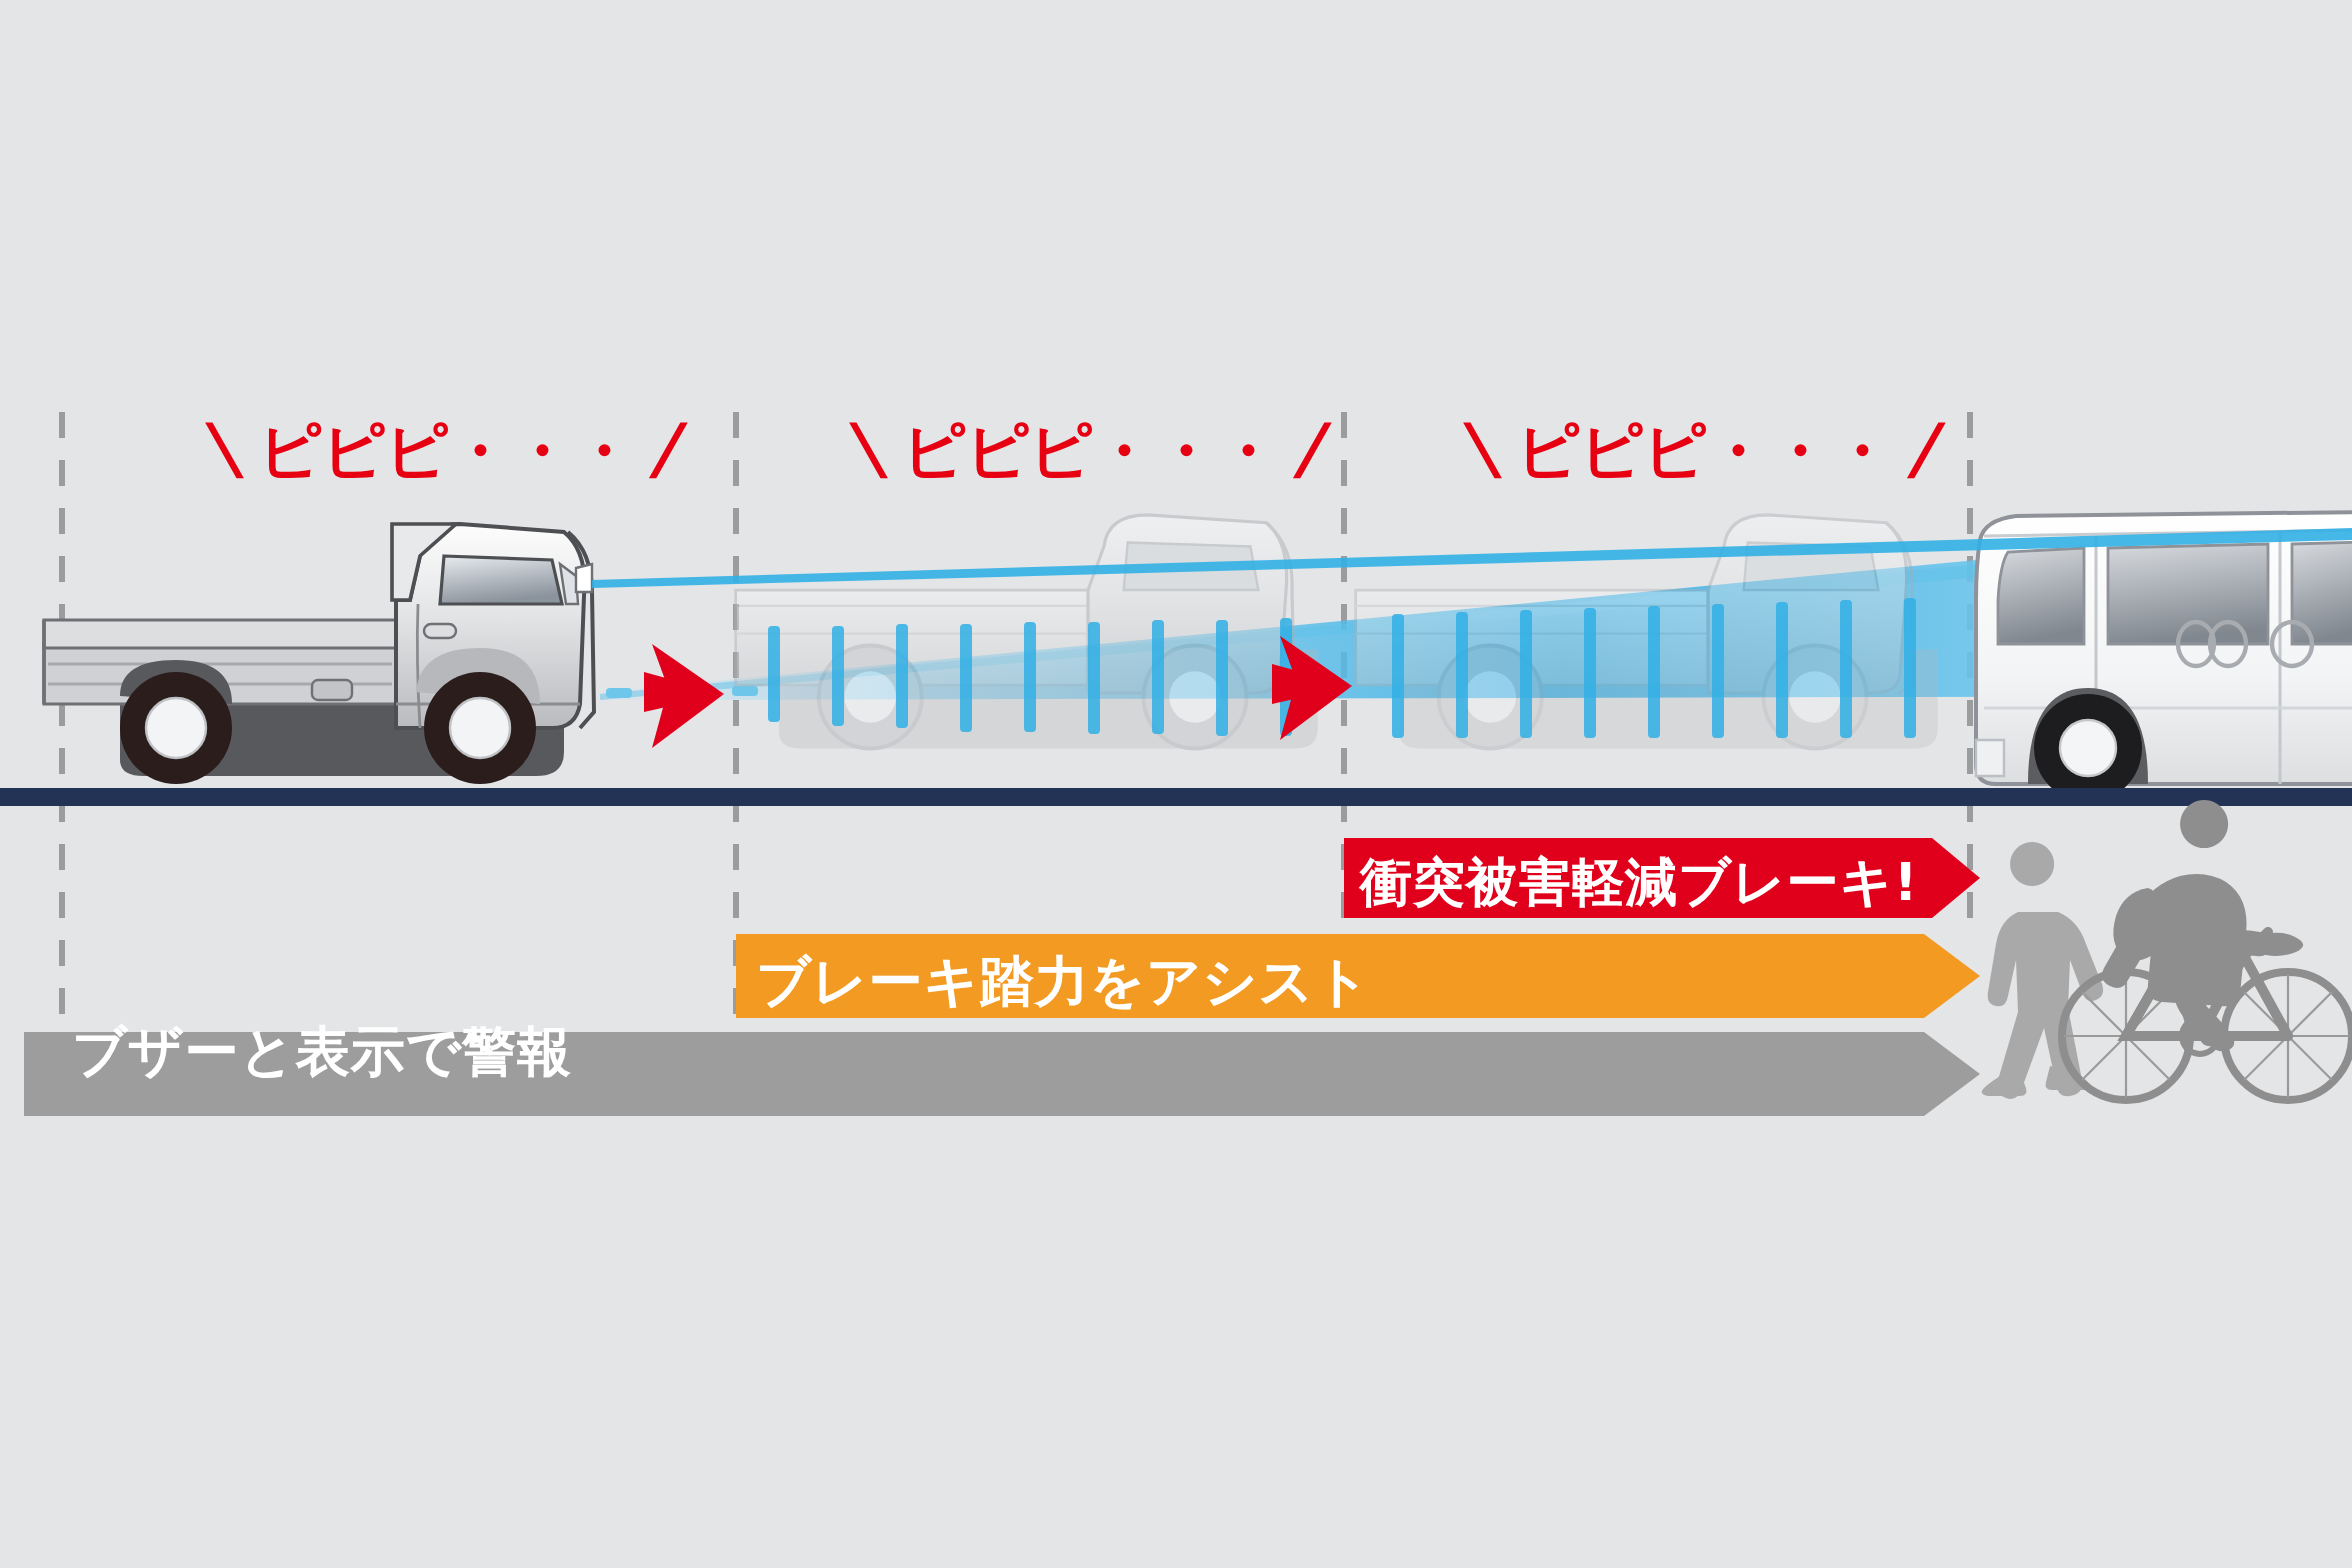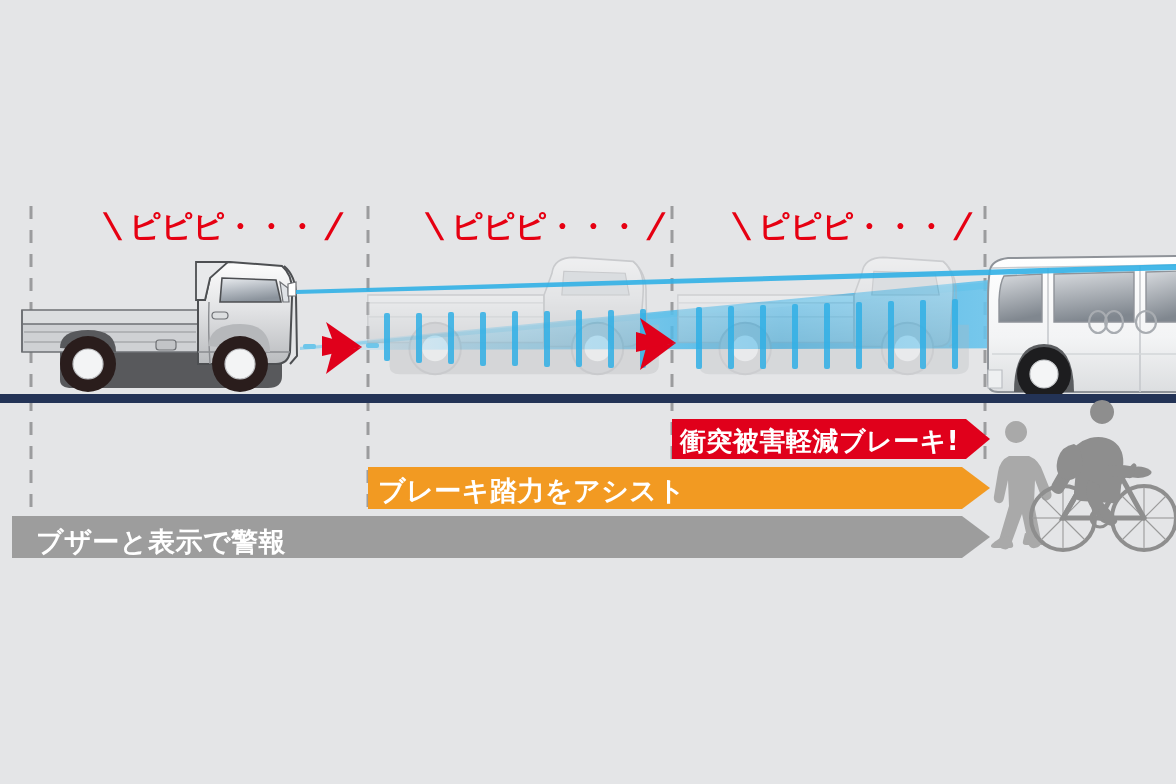--- a/index.html
+++ b/index.html
@@ -343,14 +343,14 @@
     <span class="slash slash-r">/</span>
   </div>
   <div class="beep" style="left:735px; top:205px;">
     <span class="slash slash-l">\</span>
     <span>ピピピ・・・</span>
     <span class="slash slash-r">/</span>
   </div>
 
   <div class="bar-label" style="left:378px; top:473px;">ブレーキ踏力をアシスト</div>
   <div class="bar-label red" style="left:680px; top:424px;">衝突被害軽減ブレーキ!</div>
-  <div class="bar-label" style="left:36px; top:524px;">ブザーと表示で警報</div>
+  <div class="bar-label" style="left:36px; top:508px;">ブザーと表示で警報</div>
 </div>
 
 </body></html>

